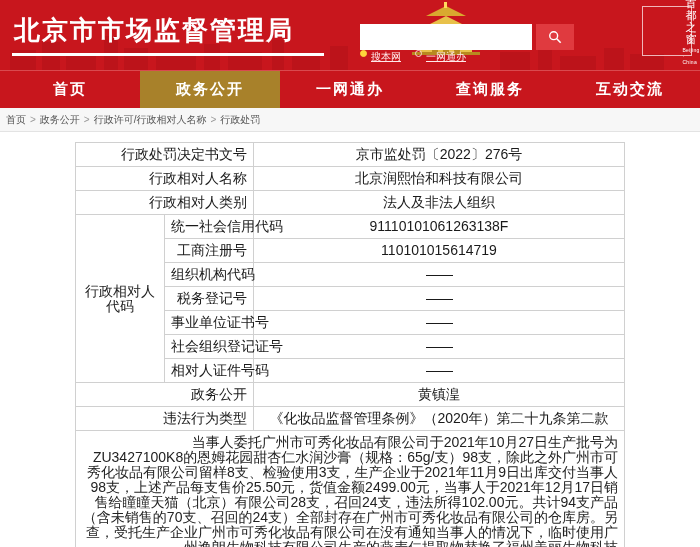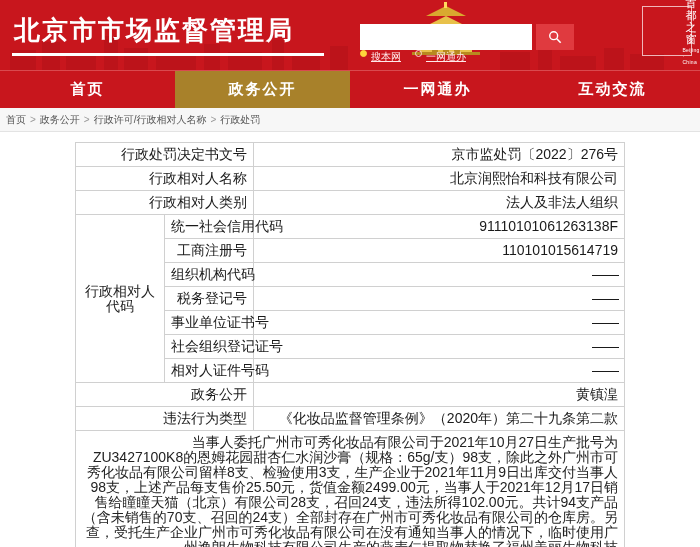--- a/index.html
+++ b/index.html
@@ -142,21 +142,21 @@
     white-space: nowrap;
   }
   td.sublabel {
     width: 120px;
     text-align: right;
     background: #ffffff;
     color: #1a1a1a;
     white-space: nowrap;
   }
   td.value {
-    text-align: right;
+    text-align: center;
     color: #1a1a1a;
   }
   td.group {
     width: 58px;
     text-align: center;
     vertical-align: middle;
     background: #ffffff;
   }
   td.narrative {
     text-align: right;
@@ -233,20 +233,21 @@
     <div class="logo-right">
       <div class="cn">首都之窗</div>
       <div class="en">Beijing · China</div>
     </div>
   </div>
 
   <div class="nav">
     <div class="nav-item">首页</div>
     <div class="nav-item active">政务公开</div>
     <div class="nav-item">一网通办</div>
+    <div class="nav-item">查询服务</div>
     <div class="nav-item">互动交流</div>
   </div>
 
   <div class="breadcrumb">
     <span class="crumb-link">首页</span>
     <span class="crumb-sep">&gt;</span>
     <span class="crumb-link">政务公开</span>
     <span class="crumb-sep">&gt;</span>
     <span class="crumb-link">行政许可/行政相对人名称</span>
     <span class="crumb-sep">&gt;</span>

